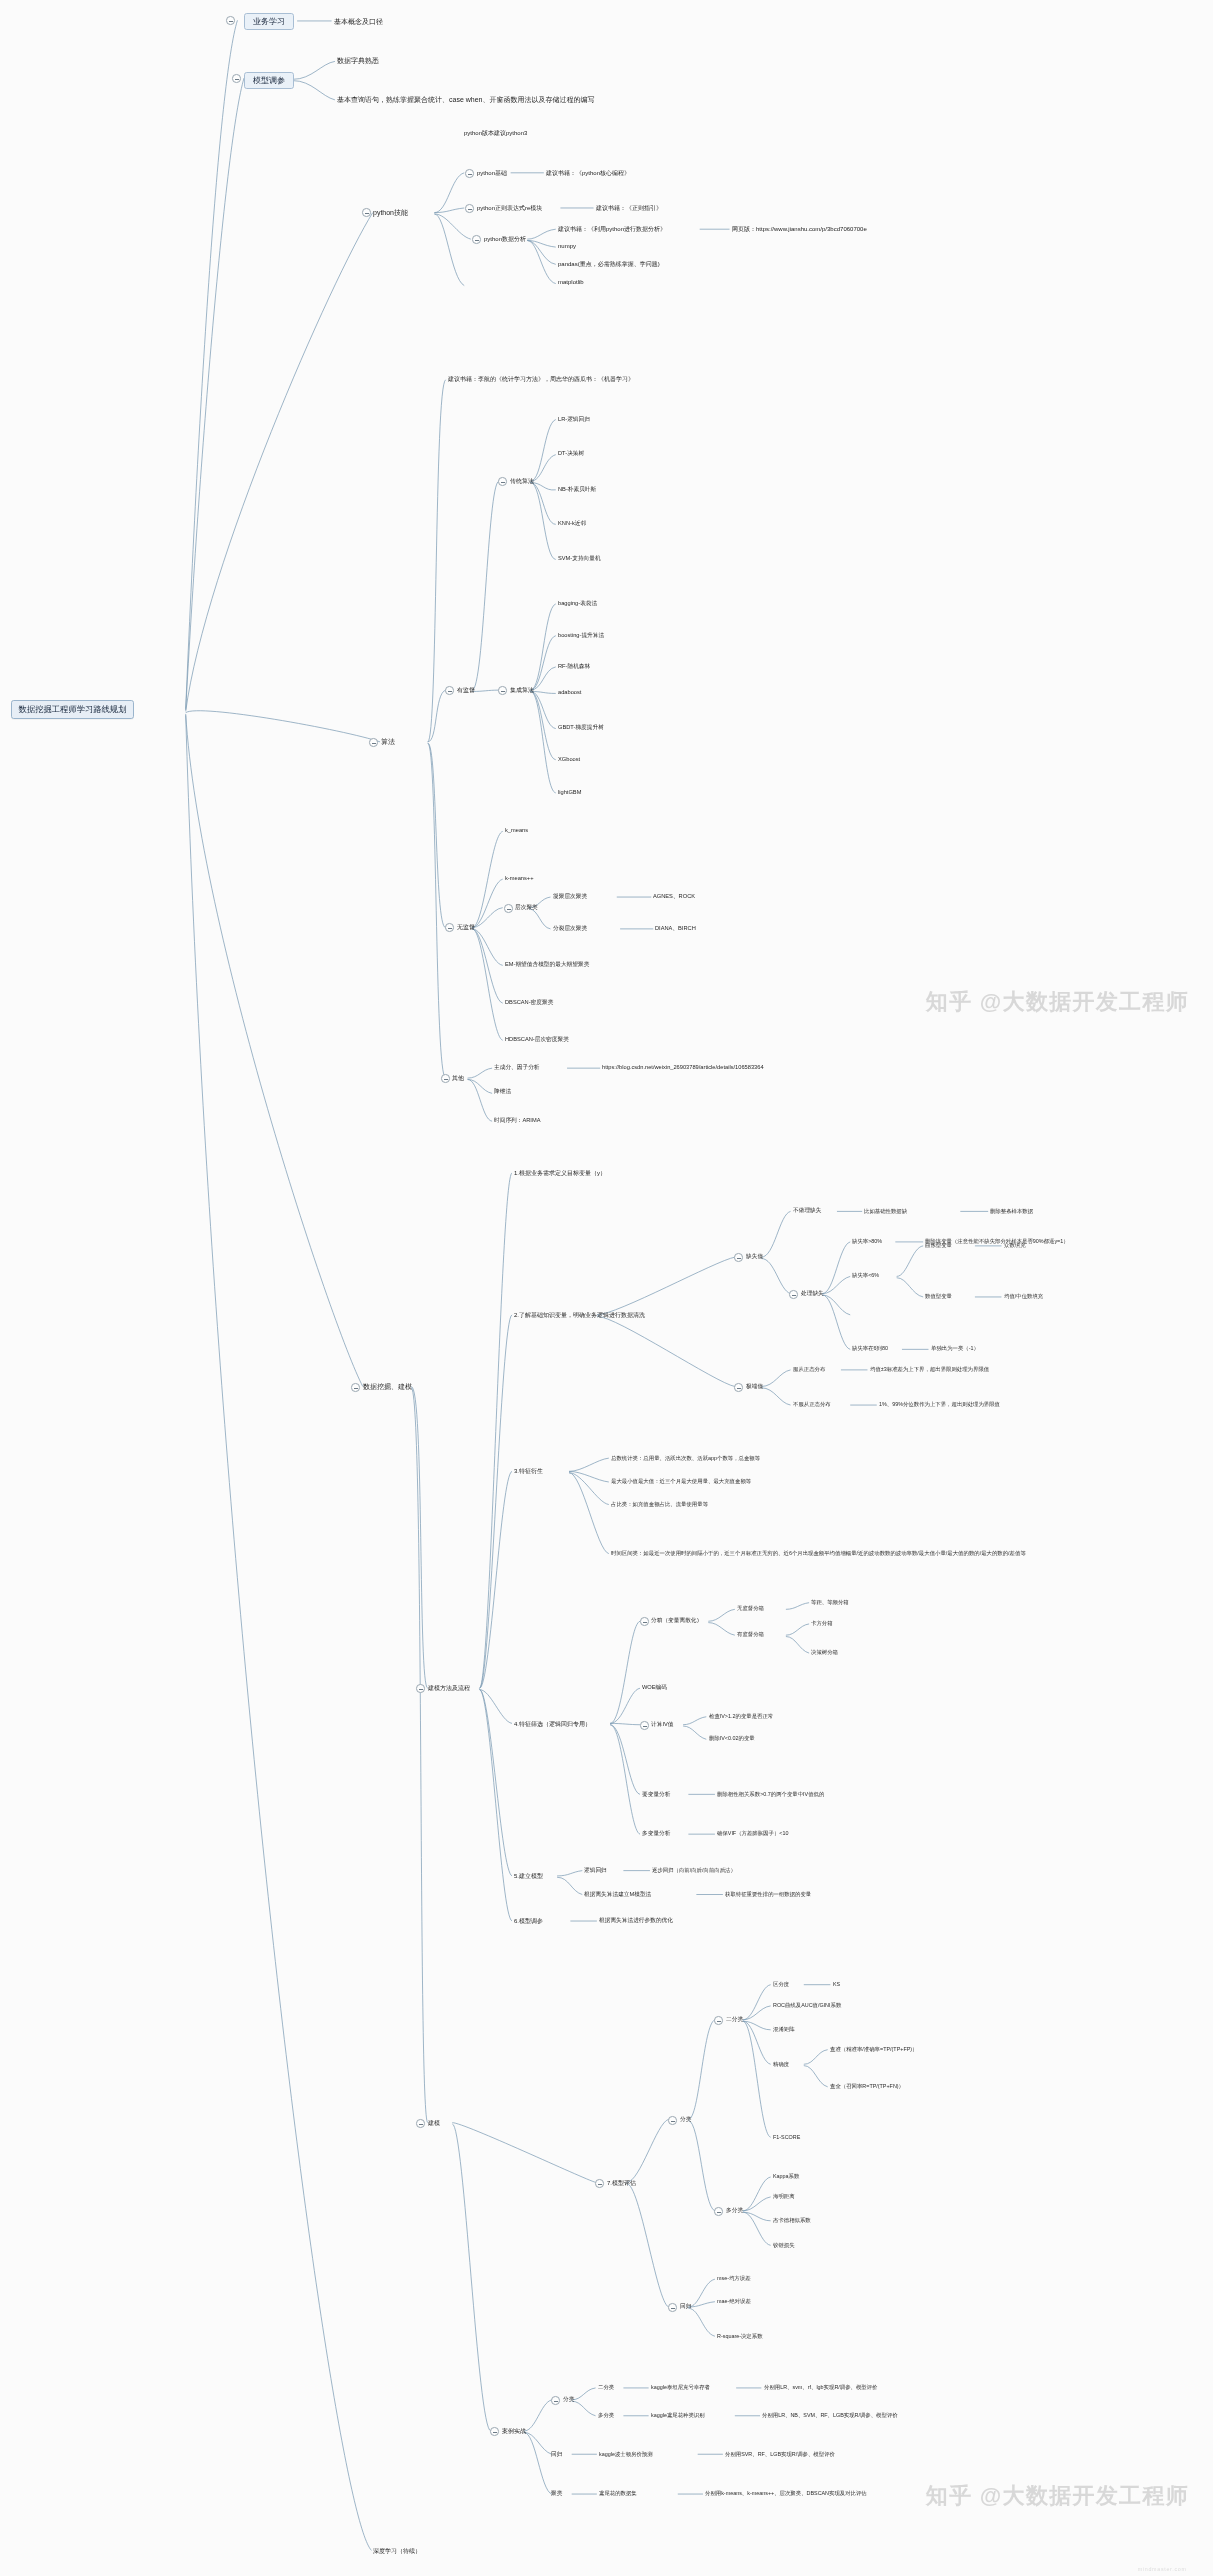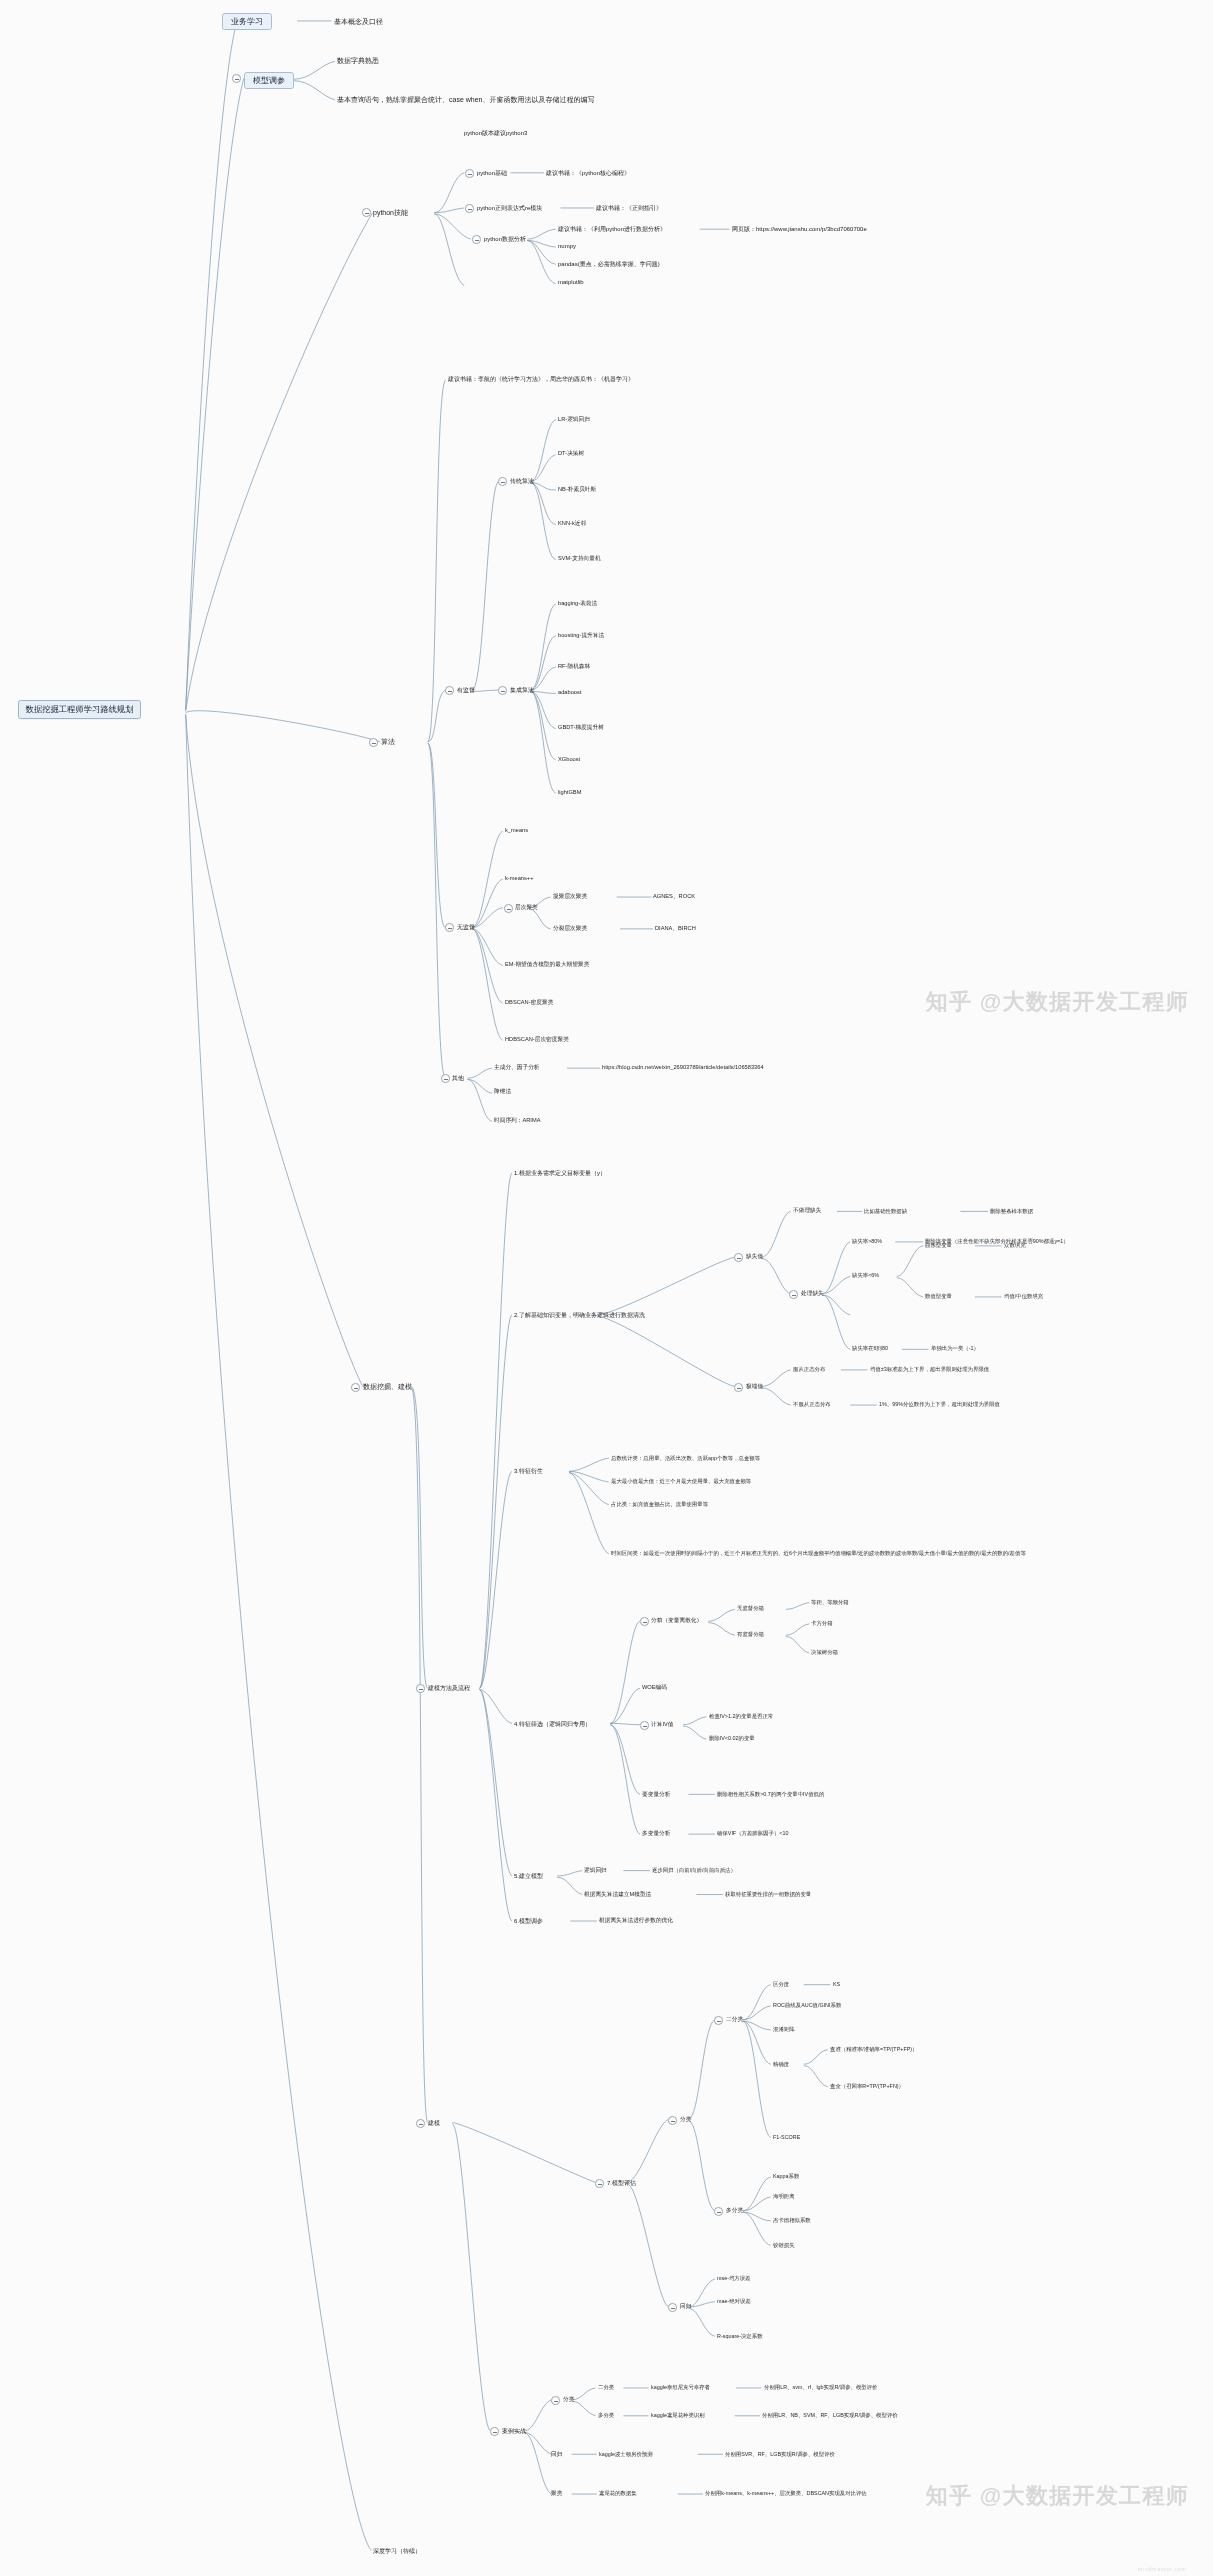--- a/index.html
+++ b/index.html
@@ -276,24 +276,24 @@
 
     <line x1="862" y1="3700" x2="900" y2="3700"></line>
     <line x1="1052" y1="3700" x2="1090" y2="3700"></line>
 
     <line x1="862" y1="3760" x2="900" y2="3760"></line>
     <line x1="1022" y1="3760" x2="1060" y2="3760"></line>
 
     <path d="M280 1078 C 320 2400, 500 3780, 560 3845"></path>
   </svg>
 
-  <div class="node root" style="left:18px;top:700px;">数据挖掘工程师学习路线规划</div>
+  <div class="node root" style="left:11px;top:700px;">数据挖掘工程师学习路线规划</div>
 
   <div class="toggle" style="left:226px;top:16px;"></div>
-  <div class="node lv1" style="left:222px;top:13.3px;">业务学习</div>
+  <div class="node lv1" style="left:244px;top:13.3px;">业务学习</div>
   <div class="node lv2" style="left:334px;top:16.6px;">基本概念及口径</div>
 
   <div class="toggle" style="left:232px;top:74px;"></div>
   <div class="node lv1" style="left:244px;top:72px;">模型调参</div>
   <div class="node lv2" style="left:337px;top:56px;">数据字典熟悉</div>
   <div class="node lv2" style="left:337px;top:95px;">基本查询语句，熟练掌握聚合统计、case when、开窗函数用法以及存储过程的编写</div>
 
   <div class="toggle" style="left:362px;top:208px;"></div>
   <div class="node lv2" style="left:373px;top:208px;">python技能</div>
 

